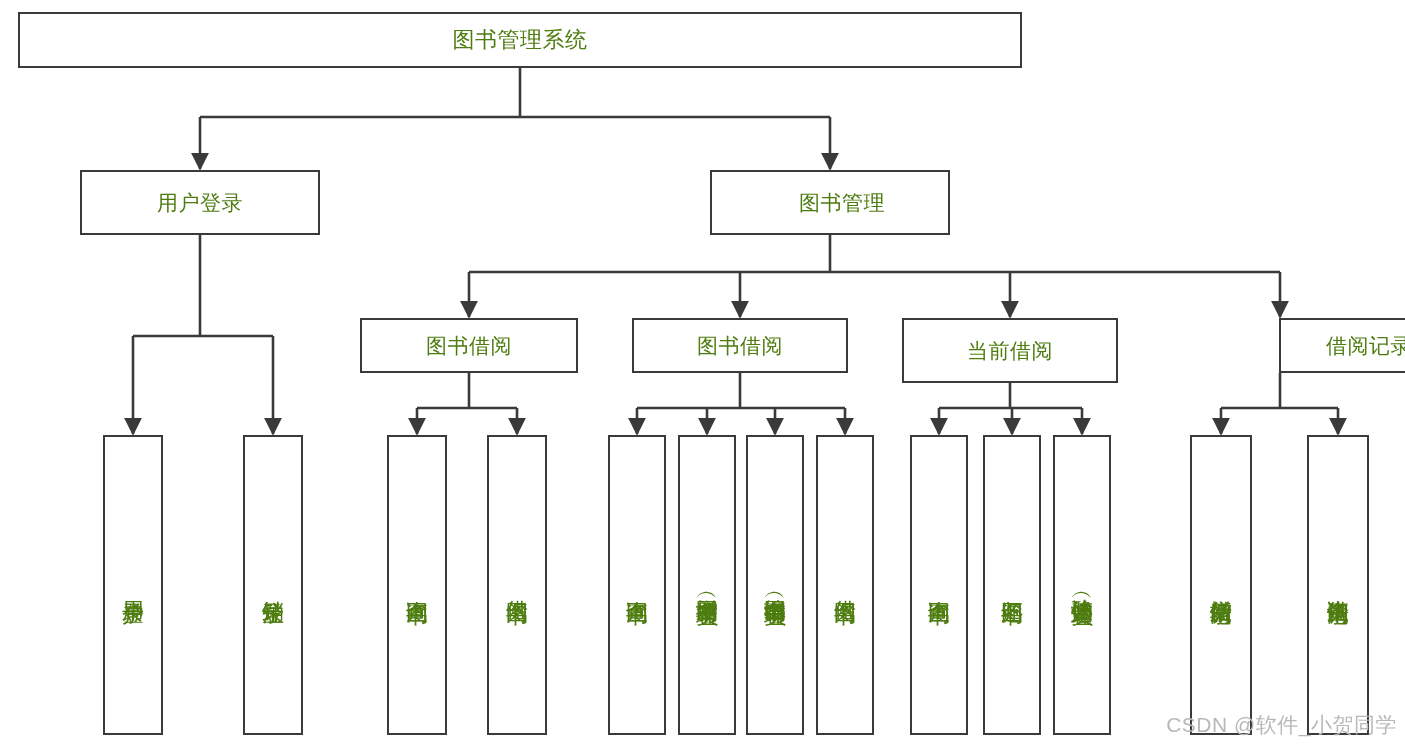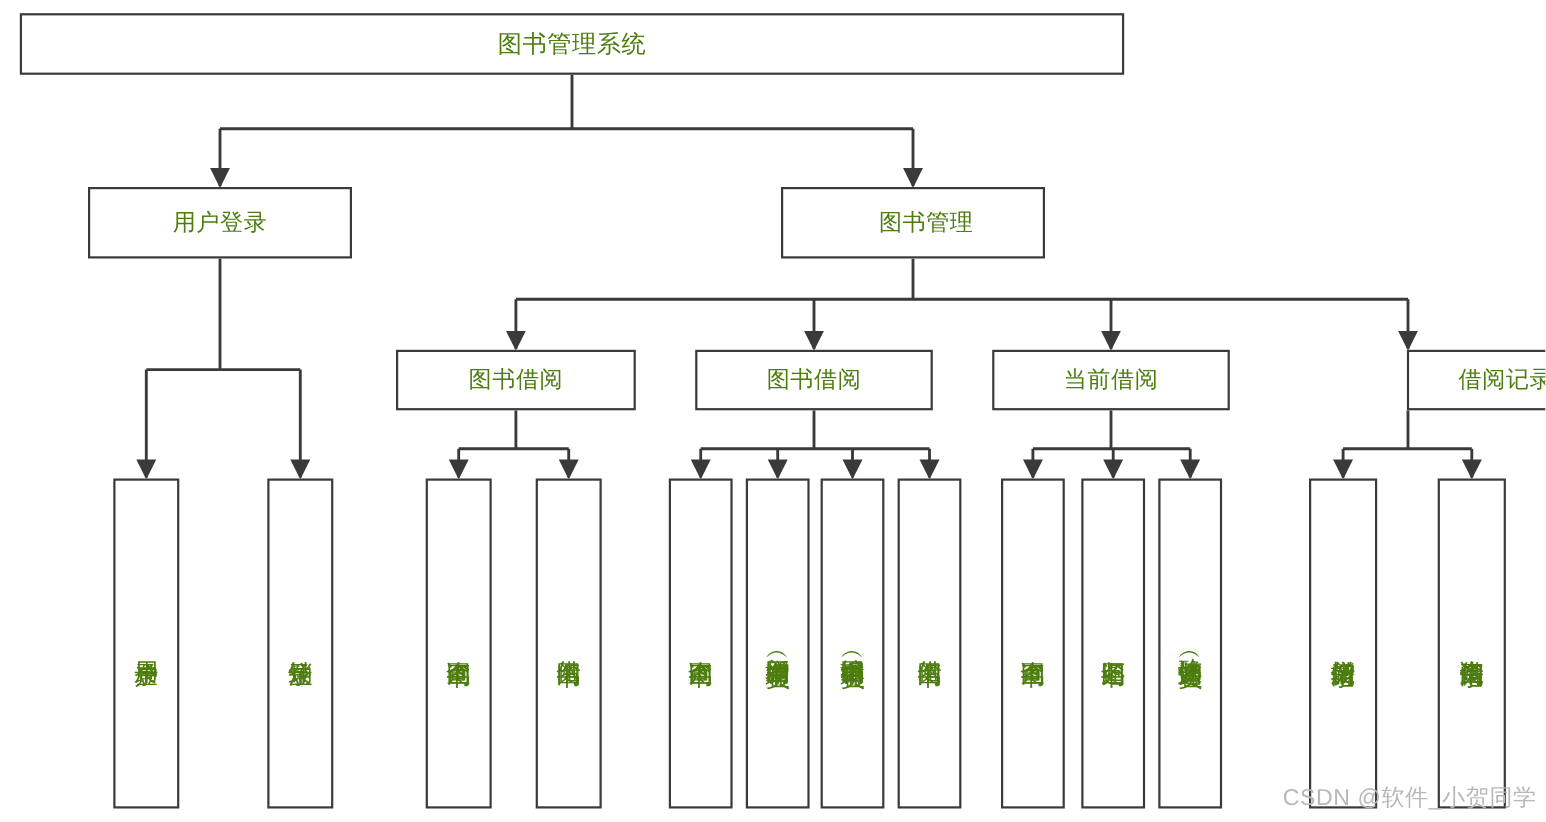--- a/index.html
+++ b/index.html
@@ -122,21 +122,21 @@
   <div class="node horiz" style="left: 710px; top: 170px; width: 240px; height: 65px; padding-left: 24px;">
       <span>图书管理</span>
     </div>
 
   <div class="node horiz" style="left: 360px; top: 318px; width: 218px; height: 55px;">
       <span>图书借阅</span>
     </div>
   <div class="node horiz" style="left: 632px; top: 318px; width: 216px; height: 55px;">
       <span>图书借阅</span>
     </div>
-  <div class="node horiz" style="left: 902px; top: 318px; width: 216px; height: 55px;">
+  <div class="node horiz" style="left: 902px; top: 318px; width: 216px; height: 65px;">
       <span>当前借阅</span>
     </div>
   <div class="node horiz" style="left: 1232px; top: 318px; width: 180px; height: 55px; margin-left: 47px;">
       <span>借阅记录</span>
     </div>
 
   <div class="node vert" style="left: 103px; top: 435px; width: 60px; height: 300px;">
       <span class="vtxt">用户登录</span>
     </div>
   <div class="node vert" style="left: 243px; top: 435px; width: 60px; height: 300px;">

